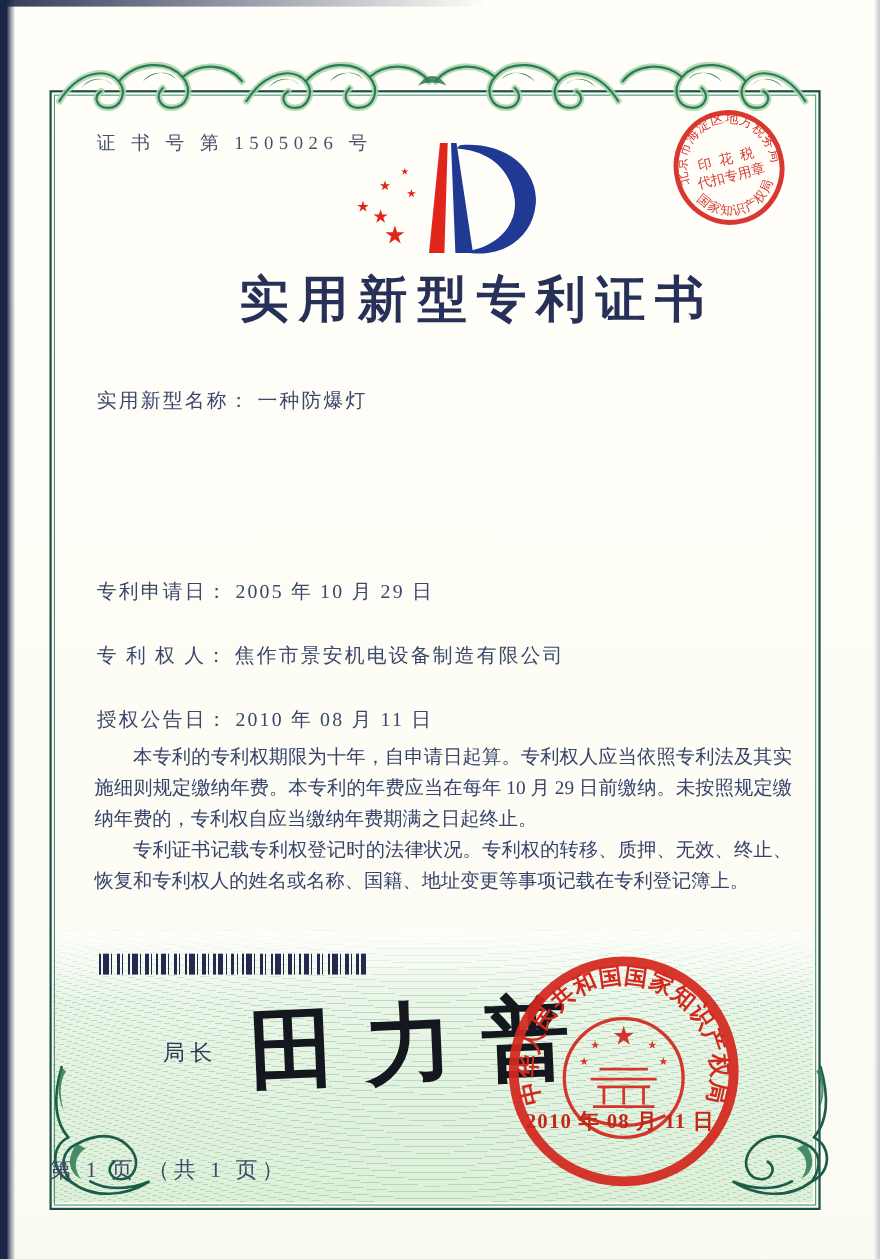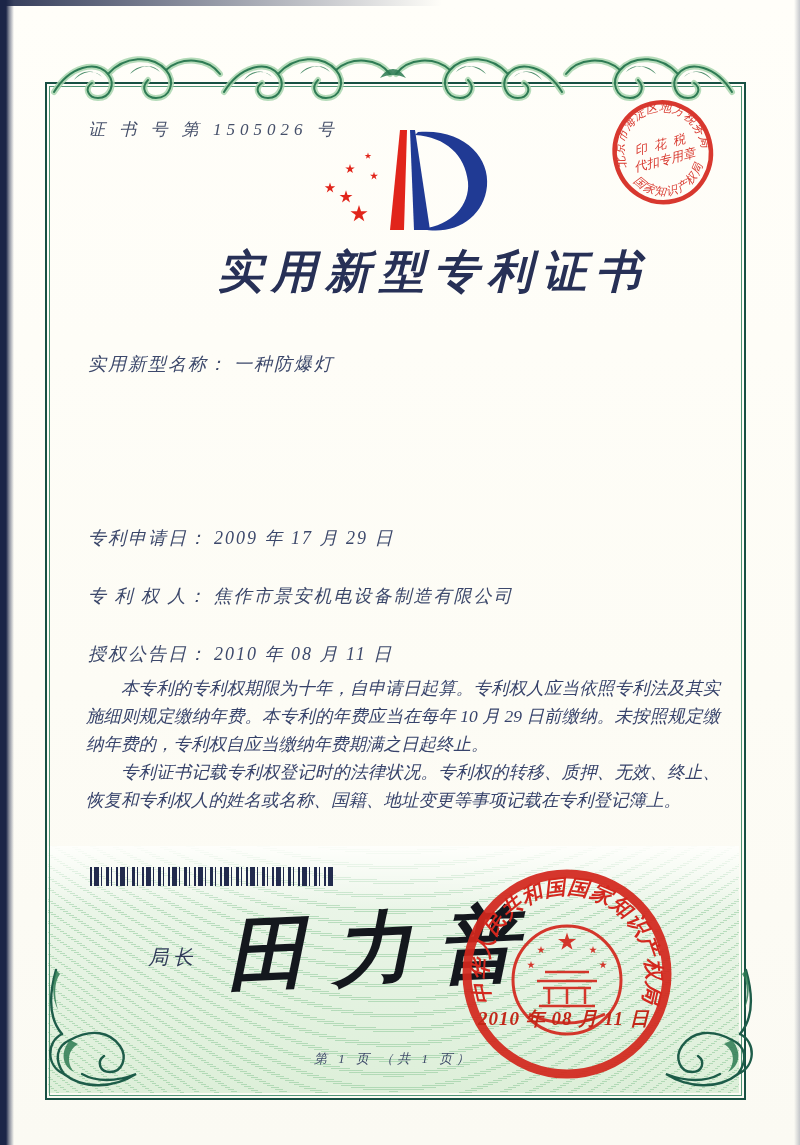--- a/index.html
+++ b/index.html
@@ -1,18 +1,18 @@
 <!DOCTYPE html>
 <html><head>
 <meta charset="utf-8">
 <style>
   html,body{margin:0;padding:0;background:#e8e8e8;}
   .stage{position:relative;width:800px;height:1145px;overflow:hidden;
          background:linear-gradient(180deg,#fffef9 0%,#fdfcf5 60%,#fbfaf3 100%);
-         font-family:"Liberation Serif","DejaVu Serif",serif;font-style:italic;}
+         font-family:"Liberation Serif","DejaVu Serif",serif;}
   
   .edge-left{position:absolute;left:0;top:0;width:14px;height:1145px;
     background:linear-gradient(90deg,#1b2547 0,#1b2547 6px,rgba(27,37,71,.55) 9px,rgba(27,37,71,0) 14px);}
   .edge-top{position:absolute;left:0;top:0;width:520px;height:6px;
     background:linear-gradient(90deg,rgba(27,37,71,.9),rgba(27,37,71,0) 85%);}
   .edge-right{position:absolute;right:0;top:0;width:6px;height:1145px;
     background:linear-gradient(270deg,rgba(140,146,160,.5),rgba(140,146,160,0));}
   
   .frame{position:absolute;left:45px;top:82px;width:697px;height:1014px;
          border:2px solid #175043;}
@@ -41,22 +41,22 @@
     background:repeating-linear-gradient(90deg,
       #222b4d 0 2px,transparent 2px 4px,#222b4d 4px 9px,transparent 9px 11px,
       #222b4d 11px 12px,transparent 12px 16px,#222b4d 16px 19px,transparent 19px 21px,
       #222b4d 21px 22px,transparent 22px 26px);}
   .signer{position:absolute;left:148px;top:944px;font-size:20px;letter-spacing:5px;color:#2f3a58;}
   .signature{position:absolute;left:226px;top:896px;font-size:80px;font-weight:600;color:#14171d;
              letter-spacing:26px;transform:rotate(-2.5deg);white-space:nowrap;
              font-family:"Liberation Serif","DejaVu Serif",serif;}
   .seal-date{position:absolute;left:478px;top:1006px;font-size:19px;font-weight:bold;color:#c22718;
              letter-spacing:1px;white-space:nowrap;}
-  .footer{position:absolute;left:45px;top:1050px;width:697px;text-align:center;
-          font-size:13px;letter-spacing:4px;color:#3f4b6a;}
+  .footer{position:absolute;left:45px;top:1050px;width:697px;text-align:left;
+          font-size:20px;letter-spacing:4px;color:#3f4b6a;}
   .stamp-oval{position:absolute;left:603px;top:90px;transform:rotate(-14deg);}
   .seal{position:absolute;left:457px;top:862px;}
   .logo{position:absolute;left:316px;top:126px;}
   .topflo{position:absolute;left:50px;top:44px;}
   .cnr-l{position:absolute;left:40px;top:968px;}
   .cnr-r{position:absolute;left:647px;top:968px;}
   svg text{font-family:"Liberation Serif","DejaVu Serif",serif;}
 </style>
 </head>
 <body>
@@ -139,21 +139,21 @@
       <text x="60" y="74" text-anchor="middle" font-size="12.5" fill="#d5281e">代扣专用章</text>
     </g>
   </svg>
 
   <div class="title">实用新型专利证书</div>
 
   <div class="field" style="top:352px">
     <span>实用新型名称：</span><span class="val">一种防爆灯</span>
   </div>
   <div class="field" style="top:526px">
-    <span>专利申请日：</span><span class="val">2009 年 17 月 29 日</span>
+    <span>专利申请日：</span><span class="val">2005 年 10 月 29 日</span>
   </div>
   <div class="field" style="top:584px">
     <span>专 利 权 人：</span><span class="val">焦作市景安机电设备制造有限公司</span>
   </div>
   <div class="field" style="top:642px">
     <span>授权公告日：</span><span class="val">2010 年 08 月 11 日</span>
   </div>
 
   <div class="body-text">
     <p>本专利的专利权期限为十年，自申请日起算。专利权人应当依照专利法及其实施细则规定缴纳年费。本专利的年费应当在每年 10 月 29 日前缴纳。未按照规定缴纳年费的，专利权自应当缴纳年费期满之日起终止。</p>

